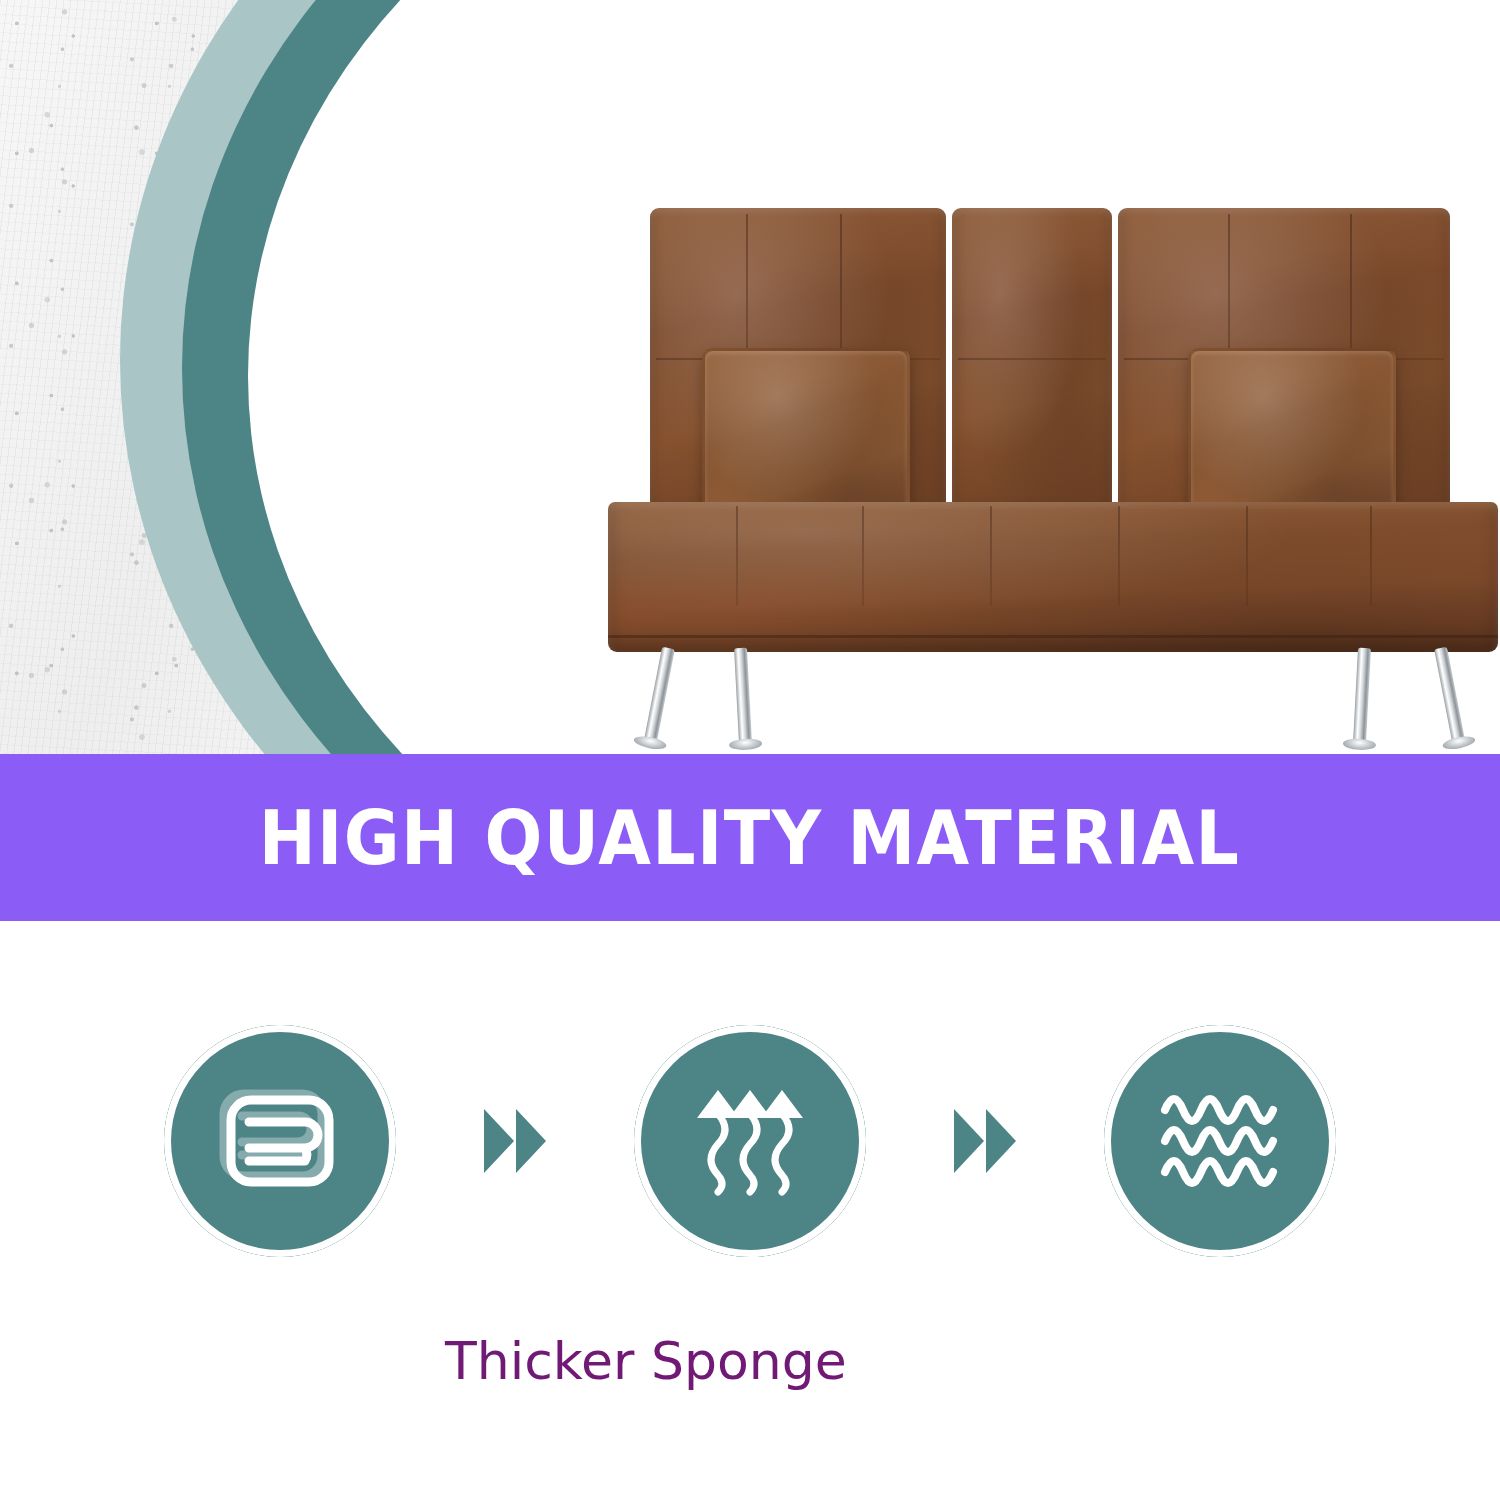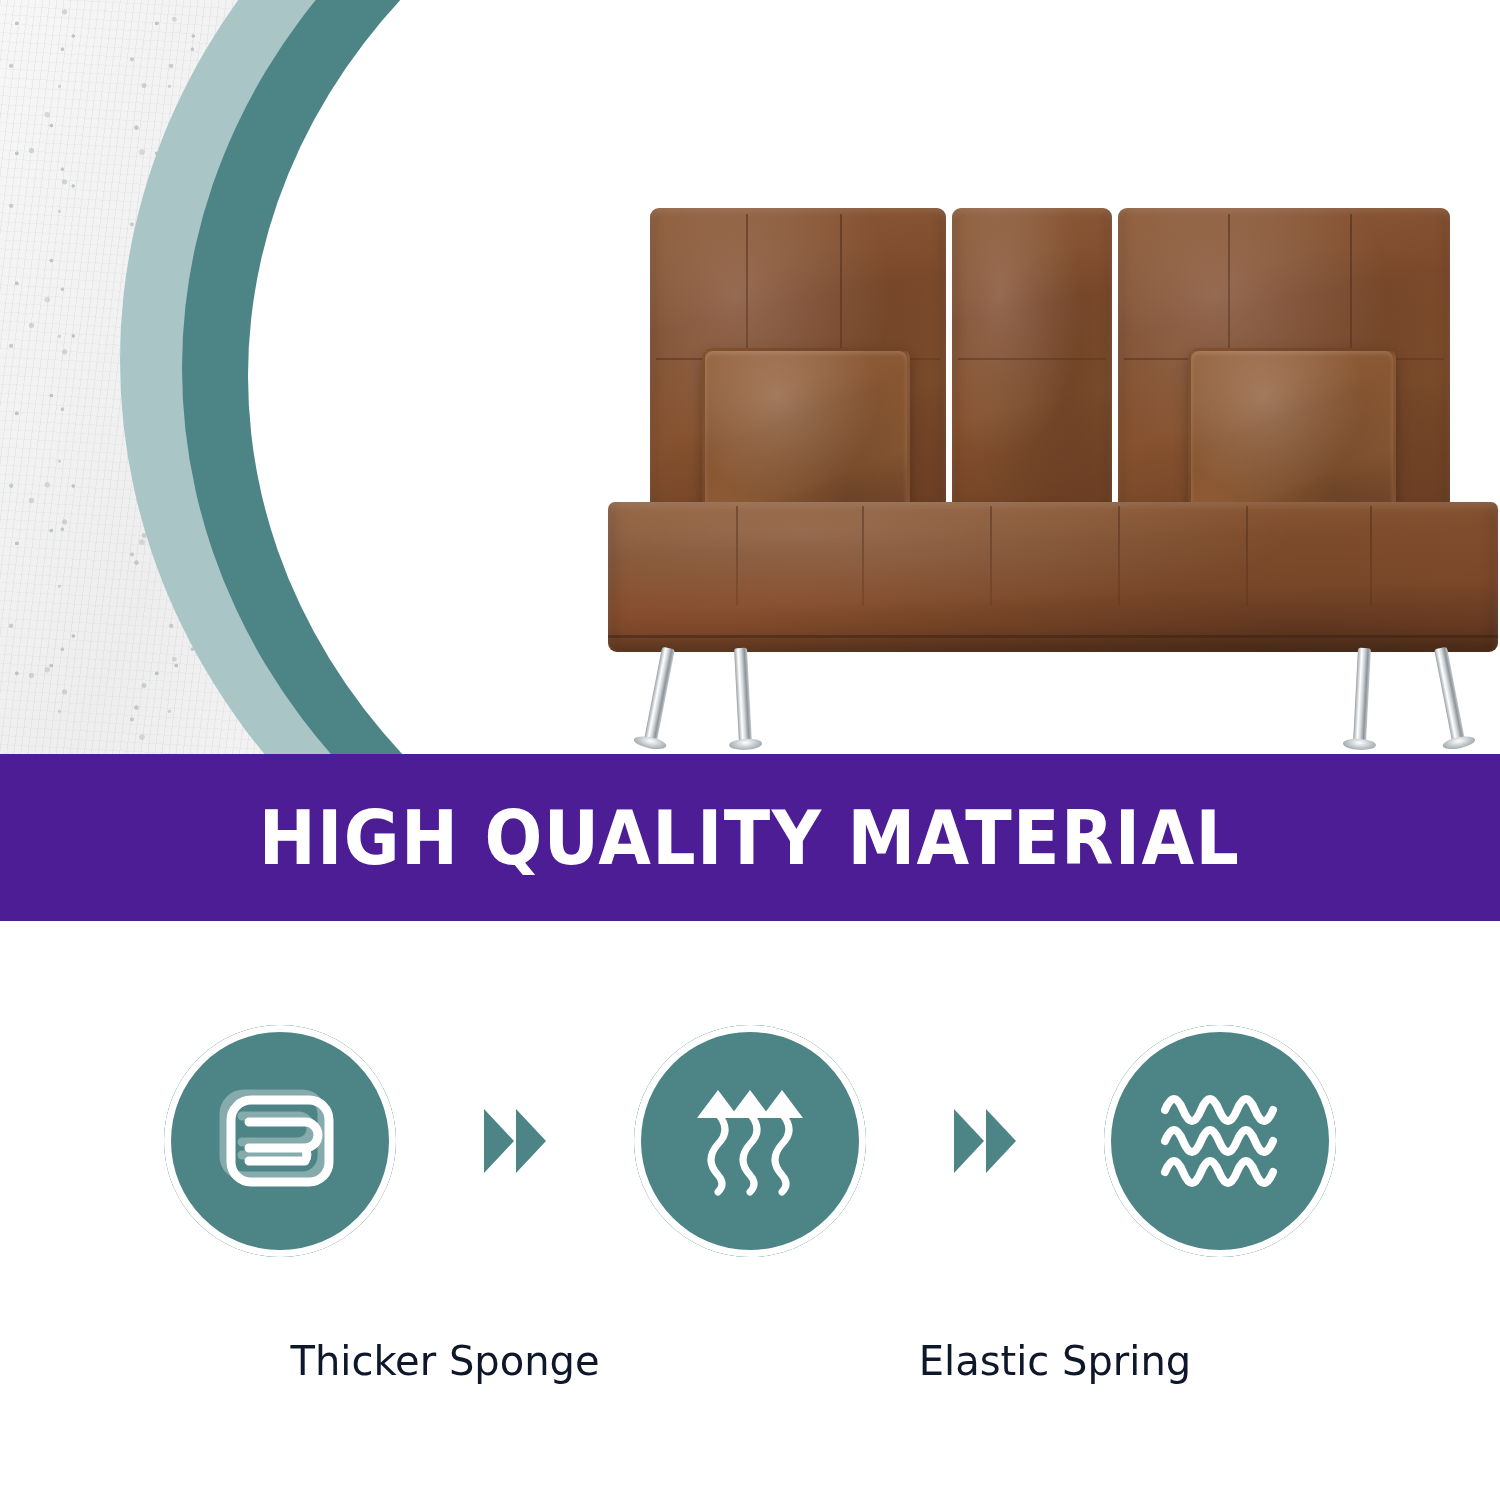--- a/index.html
+++ b/index.html
@@ -134,21 +134,21 @@
   .leg-4 { left:836px; transform:rotate(-11deg); transform-origin:top center; }
   .leg-foot {
     position:absolute; bottom:-6px; left:-10px; width:33px; height:11px;
     background:radial-gradient(ellipse at 50% 35%, #ffffff 0%, #b6bcc0 58%, #8e9499 100%);
     border-radius:50%;
   }
 
   
   .banner {
     position:absolute; left:0; top:754px; width:1500px; height:167px;
-    background:#4c1d95; display:flex; align-items:center; justify-content:center;
+    background:#8b5cf6; display:flex; align-items:center; justify-content:center;
   }
   .banner-title {
     color:#ffffff; font-size:74px; font-weight:bold;
     letter-spacing:1.5px; white-space:nowrap;
     font-family:"DejaVu Sans", sans-serif;
     transform:scaleX(.92); transform-origin:center;
   }
 
   
   .features {
@@ -175,22 +175,22 @@
     border-top:32px solid transparent;
     border-bottom:32px solid transparent;
     border-left:30px solid #4d8486;
   }
 
   .labels {
     position:absolute; left:0; top:395px; width:1500px; height:90px;
     display:flex; align-items:center; justify-content:center;
   }
   .label-col {
-    width:330px; text-align:center; color:#0f172a;
-    font-size:40px; font-family:"DejaVu Sans", sans-serif; font-weight:normal;
+    width:330px; text-align:center; color:#701a75;
+    font-size:52px; font-family:"DejaVu Sans", sans-serif; font-weight:normal;
     white-space:nowrap;
   }
   .label-spacer { width:140px; }
 </style>
 </head>
 <body>
 
 <div class="page">
 
   <div class="hero">
@@ -312,17 +312,16 @@
           </svg>
         </div>
       </div>
 
     </div>
 
     <div class="labels">
       <div class="label-col">Thicker Sponge</div>
       <div class="label-spacer"></div>
       <div class="label-spacer"></div>
-      <div class="label-col">Elastic Spring</div>
     </div>
 
   </div>
 </div>
 
 </body></html>

